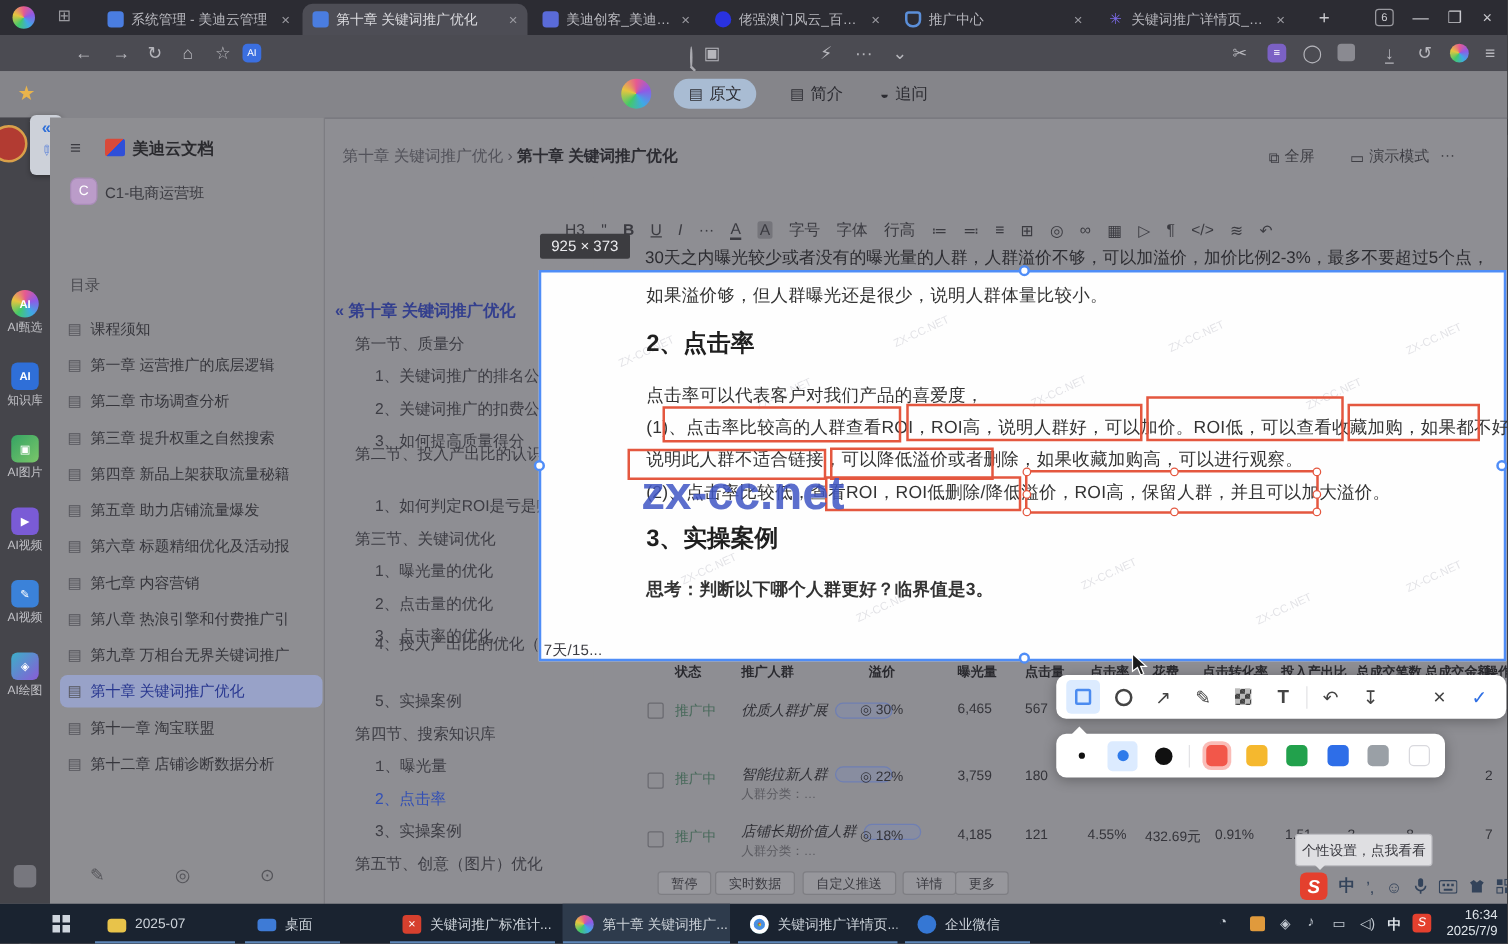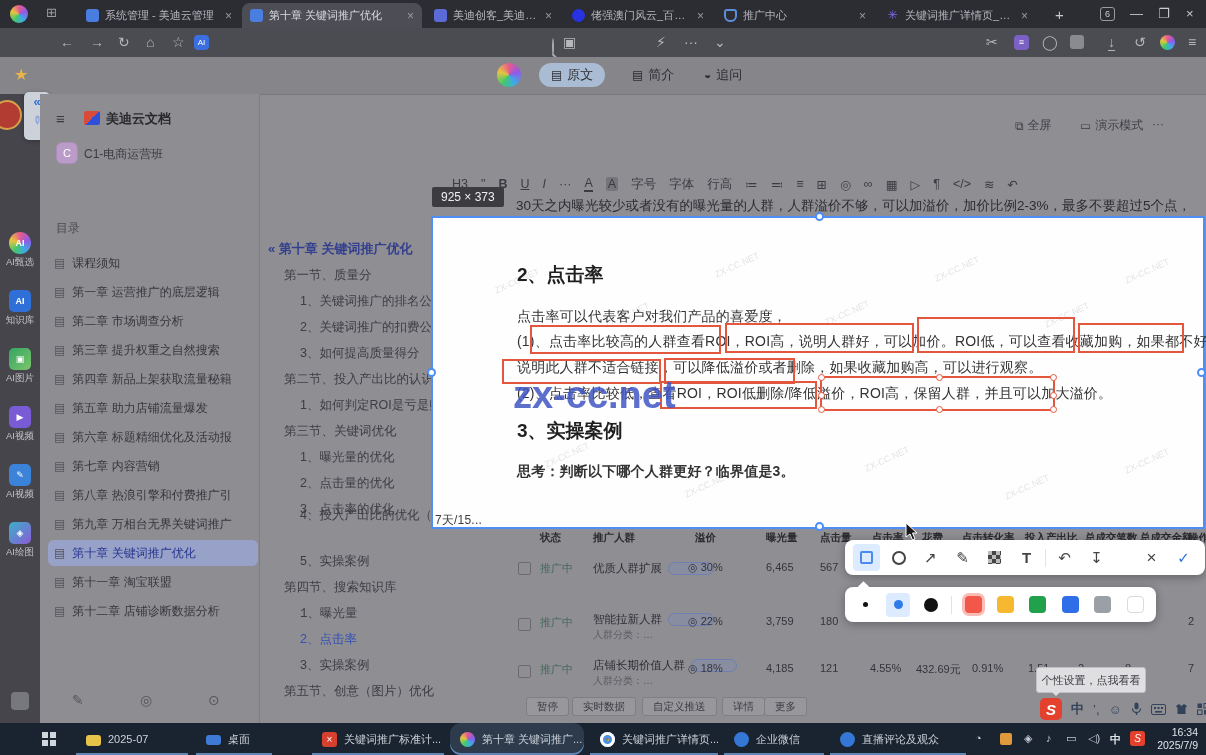--- a/index.html
+++ b/index.html
@@ -72,21 +72,21 @@
   .th2{position:absolute;font-size:19px;font-weight:bold;color:#1f1f1f;white-space:nowrap;}
   .rb{position:absolute;border:2px solid #e4573f;box-sizing:border-box;}
   .rbh{position:absolute;width:7px;height:7px;background:#fff;border:1.5px solid #e4573f;border-radius:50%;box-sizing:border-box;}
   .wm-red{position:absolute;left:52px;top:100px;font-size:42px;font-weight:bold;letter-spacing:3px;
     color:rgba(214,88,100,.8);text-shadow:2px 1px 0 rgba(80,100,200,.45);white-space:nowrap;}
   .wm-blue{position:absolute;left:80px;top:156px;font-size:38px;font-weight:bold;color:rgba(64,86,196,.85);white-space:nowrap;}
   .wm-t{position:absolute;font-size:9px;color:rgba(40,40,70,.13);transform:rotate(-25deg);white-space:nowrap;}
   
   .tblh{position:absolute;font-size:10.5px;font-weight:600;color:#2a2a2f;white-space:nowrap;}
   .cell{position:absolute;font-size:11px;color:#34343a;white-space:nowrap;}
-  .cname{font-size:11.5px;color:#2f2f35;}
+  .cname{font-size:11.5px;color:#2f2f35;font-style:italic;}
   .tagpill{display:inline-block;width:44px;height:11px;border:1px solid #6f7fb3;background:rgba(120,140,200,.25);
     border-radius:7px;margin-left:6px;vertical-align:middle;}
   .sub{position:absolute;font-size:10px;color:#5b5b61;white-space:nowrap;}
   .chk{position:absolute;width:11px;height:11px;border:1px solid #6a6a70;border-radius:2px;}
   .status{color:#47695a;}
   .tbtn{position:absolute;top:697px;height:19px;padding:0 10px;font-size:10.5px;color:#3b3b41;background:#97979c;
     border:1px solid #7e7e83;border-radius:3px;display:flex;align-items:center;box-sizing:border-box;white-space:nowrap;}
   
   .atoolbar{position:absolute;left:845px;top:540px;width:360px;height:35px;background:#fff;border-radius:8px;
     box-shadow:0 2px 10px rgba(0,0,0,.3);display:flex;align-items:center;padding:0 8px;gap:5px;box-sizing:border-box;}
@@ -313,38 +313,39 @@
         <span class="dic">▤</span>
         <span>第十二章 店铺诊断数据分析</span>
       </div>
 
     <span class="abs" style="left:32px;top:598px;color:#55555a;font-size:14px;">✎</span>
     <span class="abs" style="left:100px;top:598px;color:#55555a;font-size:14px;">◎</span>
     <span class="abs" style="left:168px;top:598px;color:#55555a;font-size:14px;">⊙</span>
   </div>
 
   <div class="crumbrow">
+    <span class="crumb"><span>第十章 关键词推广优化</span> <span>›</span> <b>第十章 关键词推广优化</b></span>
     <span class="caction" style="left:755px;">
         <span>⧉</span>
         <span>全屏</span>
       </span>
     <span class="caction" style="left:820px;">
         <span>▭</span>
         <span>演示模式</span>
       </span>
     <span class="caction" style="left:892px;">···</span>
   </div>
 
   <div class="navcol">
     <div class="nv-title"><span>« </span><span>第十章 关键词推广优化</span></div>
     <div class="nv l1" style="top:125px;">第一节、质量分</div>
     <div class="nv l2" style="top:151px;">1、关键词推广的排名公式</div>
     <div class="nv l2" style="top:177px;">2、关键词推广的扣费公式</div>
     <div class="nv l2" style="top:203px;">3、如何提高质量得分</div>
-    <div class="nv l1" style="top:229px;text-align:right;">第二节、投入产出比的认识</div>
+    <div class="nv l1" style="top:213px;text-align:right;">第二节、投入产出比的认识</div>
     <div class="nv l2" style="top:255px;">1、如何判定ROI是亏是赚</div>
     <div class="nv l1" style="top:281px;">第三节、关键词优化</div>
     <div class="nv l2" style="top:307px;">1、曝光量的优化</div>
     <div class="nv l2" style="top:333px;">2、点击量的优化</div>
     <div class="nv l2" style="top:359px;">3、点击率的优化</div>
     <div class="nv l2" style="top:365px;">4、投入产出比的优化（观察7天/15</div>
     <div class="nv l2" style="top:411px;">5、实操案例</div>
     <div class="nv l1" style="top:437px;">第四节、搜索知识库</div>
     <div class="nv l2" style="top:463px;font-family:Liberation Mono, monospace;">1、曝光量</div>
     <div class="nv l2 on" style="top:489px;">2、点击率</div>
@@ -444,20 +445,21 @@
     <span class="wm-t" style="left:390px;top:90px;">ZX-CC.NET</span>
     <span class="wm-t" style="left:500px;top:46px;">ZX-CC.NET</span>
     <span class="wm-t" style="left:610px;top:92px;">ZX-CC.NET</span>
     <span class="wm-t" style="left:690px;top:48px;">ZX-CC.NET</span>
     <span class="wm-t" style="left:110px;top:232px;">ZX-CC.NET</span>
     <span class="wm-t" style="left:250px;top:262px;">ZX-CC.NET</span>
     <span class="wm-t" style="left:430px;top:236px;">ZX-CC.NET</span>
     <span class="wm-t" style="left:570px;top:264px;">ZX-CC.NET</span>
     <span class="wm-t" style="left:690px;top:238px;">ZX-CC.NET</span>
 
+    <span class="t" style="left:84px;top:10px;">如果溢价够，但人群曝光还是很少，说明人群体量比较小。</span>
     <span class="th2" style="left:84px;top:44px;">2、点击率</span>
     <span class="t" style="left:84px;top:90px;">点击率可以代表客户对我们产品的喜爱度，</span>
     <span class="t" style="left:84px;top:115px;">(1)、点击率比较高的人群查看ROI，ROI高，说明人群好，可以加价。ROI低，可以查看收藏加购，如果都不好，</span>
     <span class="t" style="left:84px;top:141px;">说明此人群不适合链接，可以降低溢价或者删除，如果收藏加购高，可以进行观察。</span>
     <span class="t" style="left:84px;top:167px;">(2)、点击率比较低，查看ROI，ROI低删除/降低溢价，ROI高，保留人群，并且可以加大溢价。</span>
     <span class="th2" style="left:84px;top:200px;">3、实操案例</span>
     <span class="t" style="left:84px;top:245px;font-weight:bold;">思考：判断以下哪个人群更好？临界值是3。</span>
     <span class="t" style="left:2px;top:294px;font-size:12px;color:#3c3c42;">7天/15...</span>
 
     <div class="rb" style="left:97px;top:107px;width:191px;height:29px;"></div>
@@ -588,35 +590,31 @@
       <span>2025-07</span>
     </div>
     <div class="titem" style="left:196px;width:76px;">
       <span class="tico" style="background:#3e7bd6;height:10px;margin-top:1px;"></span>
       <span>桌面</span>
     </div>
     <div class="titem" style="left:312px;width:132px;">
       <span class="tico" style="background:#d6402e;">×</span>
       <span>关键词推广标准计...</span>
     </div>
-    <div class="titem on" style="left:450px;width:134px;border-radius:11px;">
+    <div class="titem on" style="left:450px;width:134px;">
       <span class="tico logo-conic" style="border-radius:50%;"></span>
       <span>第十章 关键词推广...</span>
     </div>
     <div class="titem" style="left:590px;width:128px;">
       <span class="tico" style="border-radius:50%;background:conic-gradient(#e64a3c,#f5c42e,#43a45c,#e64a3c);box-shadow:inset 0 0 0 3px #fff,inset 0 0 0 6px #4a90e2;"></span>
       <span>关键词推广详情页...</span>
     </div>
     <div class="titem" style="left:724px;width:100px;">
       <span class="tico" style="border-radius:50%;background:#3577d4;"></span>
       <span>企业微信</span>
-    </div>
-    <div class="titem" style="left:830px;width:136px;">
-      <span class="tico" style="border-radius:50%;background:#3577d4;"></span>
-      <span>直播评论及观众</span>
     </div>
     <span class="tray" style="left:975px;">◔</span>
     <span class="tray" style="left:1000px;top:10px;width:12px;height:12px;background:#e09a3c;border-radius:2px;"></span>
     <span class="tray" style="left:1024px;">◈</span>
     <span class="tray" style="left:1046px;">♪</span>
     <span class="tray" style="left:1066px;">▭</span>
     <span class="tray" style="left:1088px;">◁)</span>
     <span class="tray" style="left:1110px;color:#dfe5ea;font-weight:bold;">中</span>
     <span class="tray" style="left:1130px;top:8px;width:15px;height:15px;background:#e4402e;border-radius:3px;color:#fff;font-size:10px;text-align:center;line-height:15px;font-style:italic;">S</span>
     <div class="clock">

